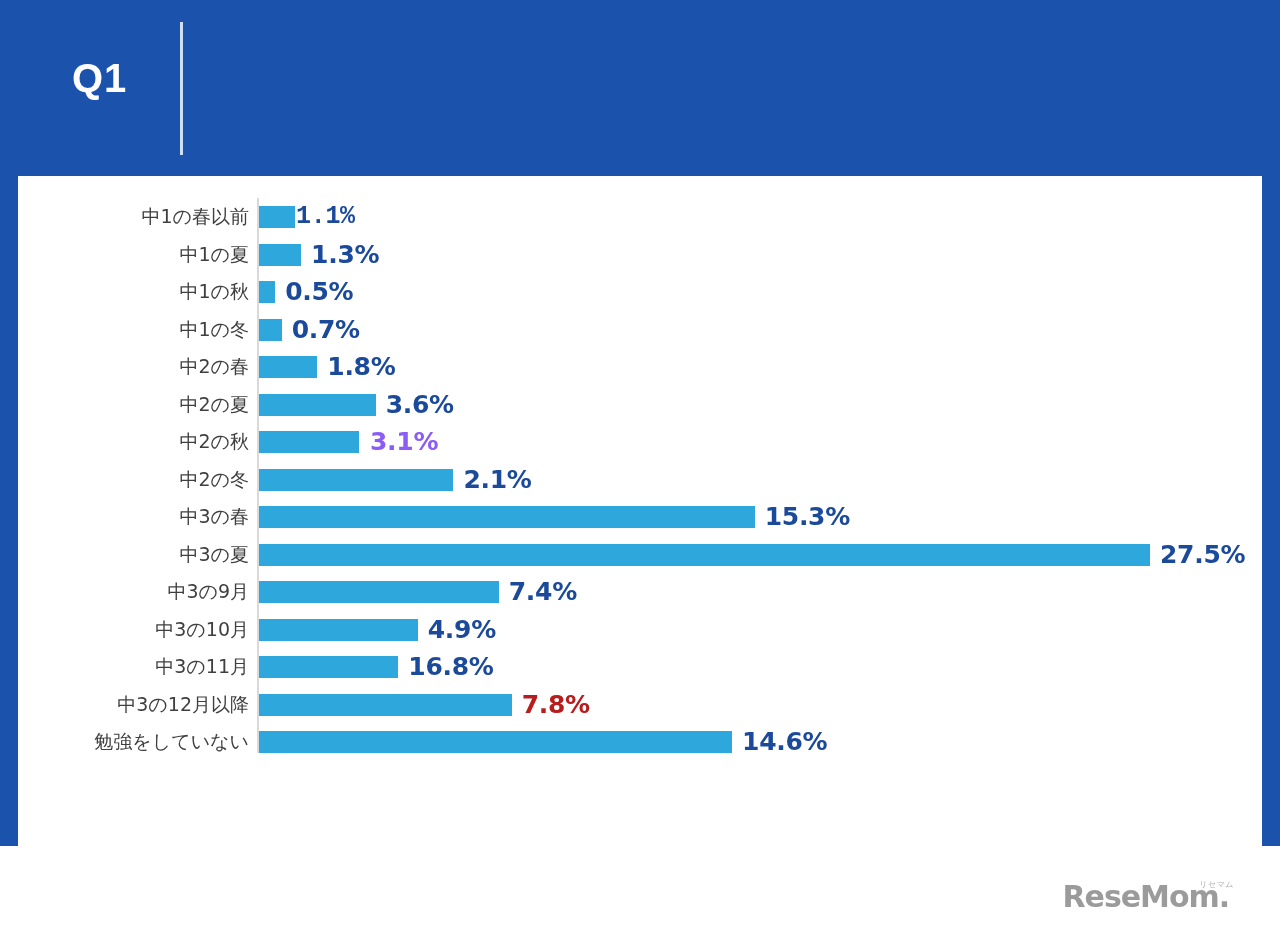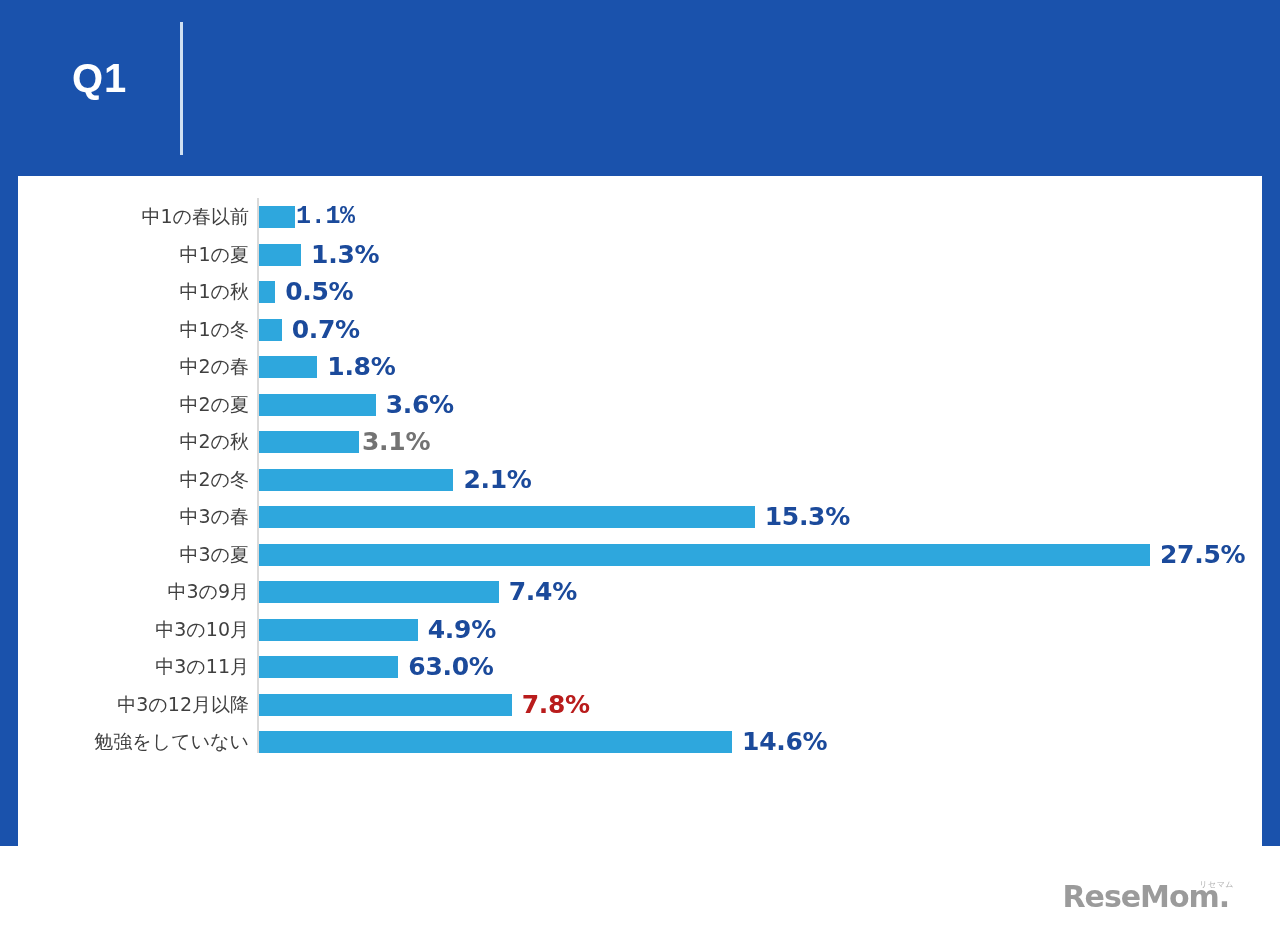--- a/index.html
+++ b/index.html
@@ -239,21 +239,21 @@
             <div class="bar-value" style="left: 309.32px; color: rgb(27, 74, 155);">1.8%</div>
           </div>
           <div class="row" style="top: 209.5px;">
             <div class="row-label">中2の夏</div>
             <div class="bar" style="width: 116.64px; background: rgb(46, 167, 221);"></div>
             <div class="bar-value" style="left: 367.64px; color: rgb(27, 74, 155);">3.6%</div>
           </div>
           <div class="row" style="top: 247px;">
             <div class="row-label">中2の秋</div>
             <div class="bar" style="width: 100.44px; background: rgb(46, 167, 221);"></div>
-            <div class="bar-value" style="left: 344px; color: #737373;">3.1%</div>
+            <div class="bar-value" style="left: 352px; color: #8b5cf6;">3.1%</div>
           </div>
           <div class="row" style="top: 284.5px;">
             <div class="row-label">中2の冬</div>
             <div class="bar" style="width: 194.4px; background: rgb(46, 167, 221);"></div>
             <div class="bar-value" style="left: 445.4px; color: rgb(27, 74, 155);">2.1%</div>
           </div>
           <div class="row" style="top: 322px;">
             <div class="row-label">中3の春</div>
             <div class="bar" style="width: 495.72px; background: rgb(46, 167, 221);"></div>
             <div class="bar-value" style="left: 746.72px; color: rgb(27, 74, 155);">15.3%</div>
@@ -269,21 +269,21 @@
             <div class="bar-value" style="left: 490.76px; color: rgb(27, 74, 155);">7.4%</div>
           </div>
           <div class="row" style="top: 434.5px;">
             <div class="row-label">中3の10月</div>
             <div class="bar" style="width: 158.76px; background: rgb(46, 167, 221);"></div>
             <div class="bar-value" style="left: 409.76px; color: rgb(27, 74, 155);">4.9%</div>
           </div>
           <div class="row" style="top: 472px;">
             <div class="row-label">中3の11月</div>
             <div class="bar" style="width: 139.32px; background: rgb(46, 167, 221);"></div>
-            <div class="bar-value" style="left: 390.32px; color: rgb(27, 74, 155);">63.0%</div>
+            <div class="bar-value" style="left: 390.32px; color: rgb(27, 74, 155);">16.8%</div>
           </div>
           <div class="row" style="top: 509.5px;">
             <div class="row-label">中3の12月以降</div>
             <div class="bar" style="width: 252.72px; background: rgb(46, 167, 221);"></div>
             <div class="bar-value" style="left: 503.72px; color: #b91c1c;">7.8%</div>
           </div>
           <div class="row" style="top: 547px;">
             <div class="row-label">勉強をしていない</div>
             <div class="bar" style="width: 473.04px; background: rgb(46, 167, 221);"></div>
             <div class="bar-value" style="left: 724.04px; color: rgb(27, 74, 155);">14.6%</div>

